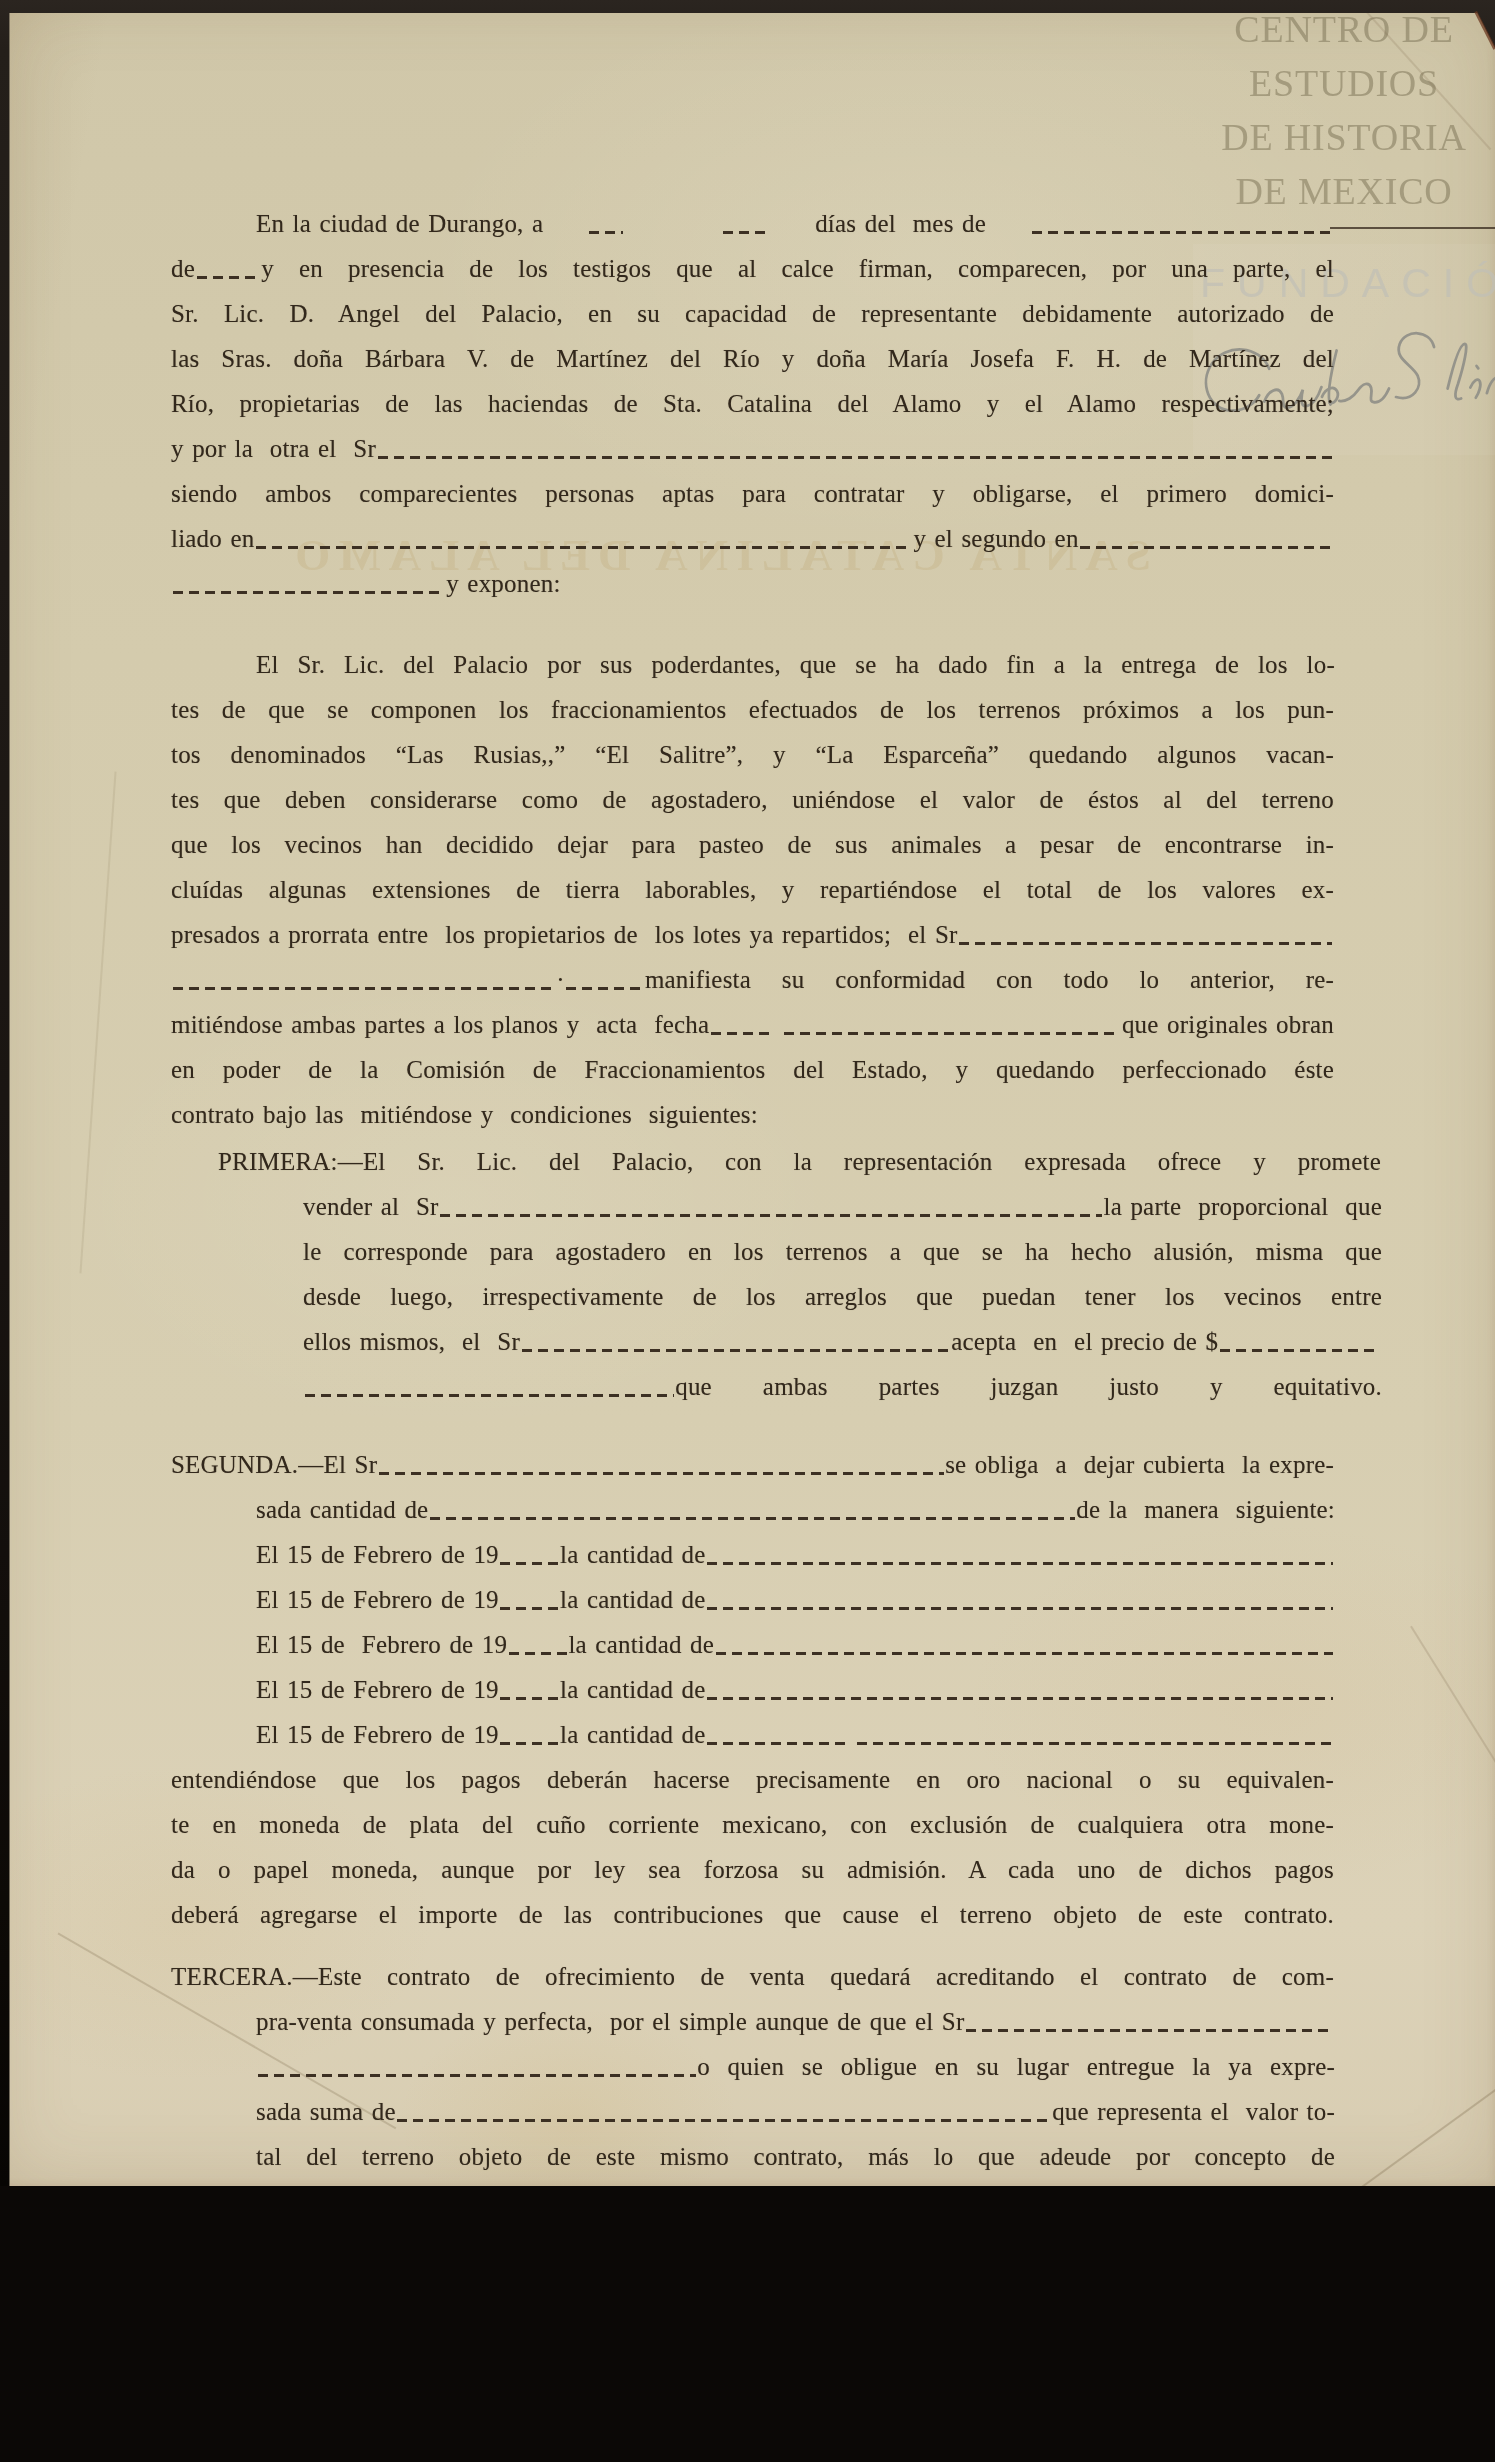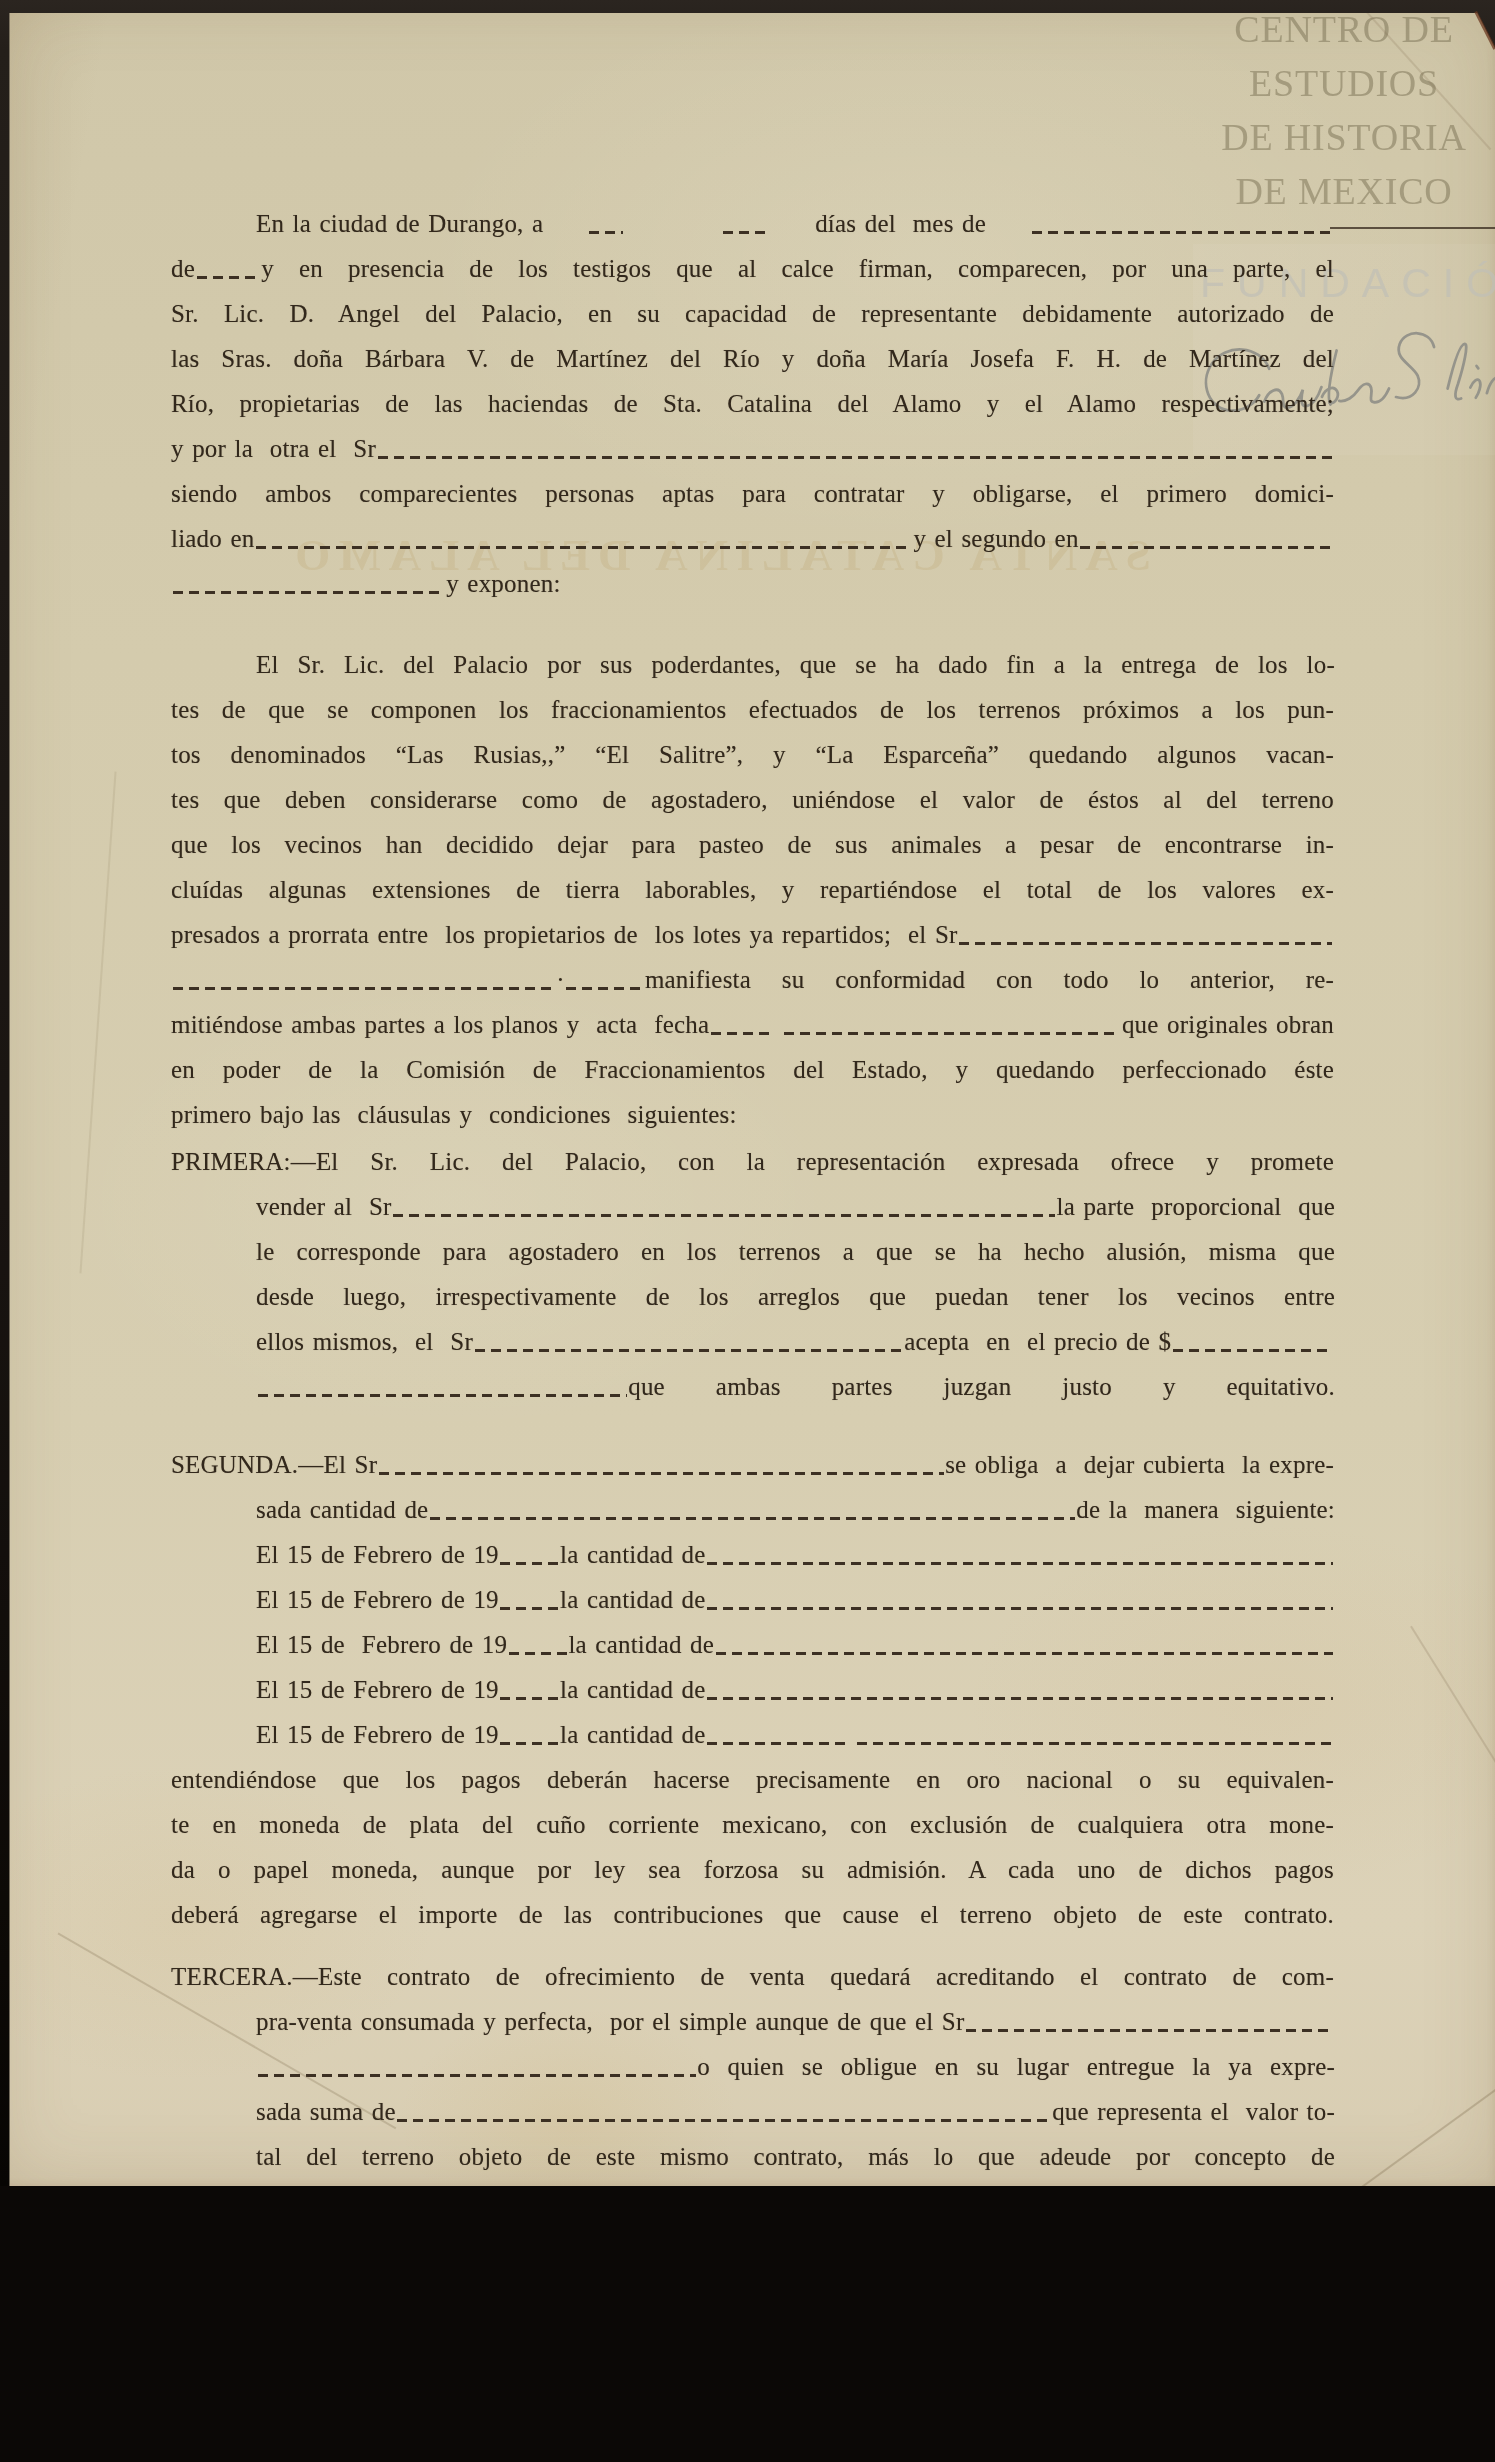--- a/index.html
+++ b/index.html
@@ -164,24 +164,24 @@
             <span class="txt">mitiéndose ambas partes a los planos y  acta  fecha</span>
             <div class="dash" style="width: 61px;"></div>
             <span class="txt"> </span>
             <div class="dash" style="flex: 1 1 0px;"></div>
             <span class="txt">que originales obran</span>
           </div>
           <div class="line" style="margin-left: 171px; width: 1163px;">
             <span class="txt jtx">en poder de la Comisión de Fraccionamientos del Estado, y quedando perfeccionado éste</span>
           </div>
           <div class="line" style="margin-left: 171px; width: 1163px;">
-            <span class="txt">primero bajo las  cláusulas y  condiciones  siguientes:</span>
-          </div>
-        </div>
-        <div class="block" style="top: 1133px;">
+            <span class="txt">contrato bajo las  mitiéndose y  condiciones  siguientes:</span>
+          </div>
+        </div>
+        <div class="block" style="top: 1133px; padding-left: 47px;">
           <div class="line" style="margin-left: 171px; width: 1163px;">
             <span class="txt jtx">PRIMERA:—El Sr. Lic. del Palacio, con la representación expresada ofrece y promete</span>
           </div>
           <div class="line" style="margin-left: 256px; width: 1079px;">
             <span class="txt">vender al  Sr</span>
             <div class="dash" style="flex: 1 1 0px;"></div>
             <span class="txt">la parte  proporcional  que</span>
           </div>
           <div class="line" style="margin-left: 256px; width: 1079px;">
             <span class="txt jtx">le corresponde para agostadero en los terrenos a que se ha hecho alusión, misma que</span>

